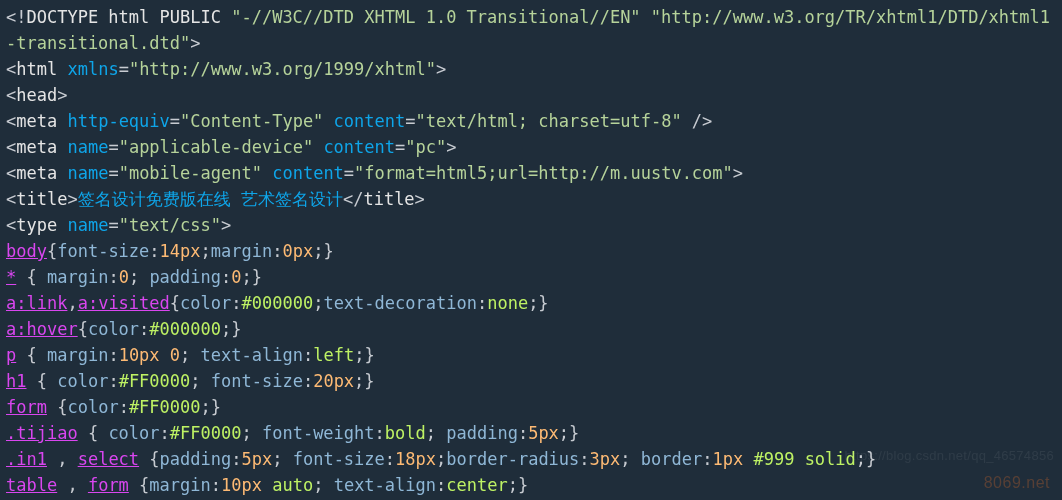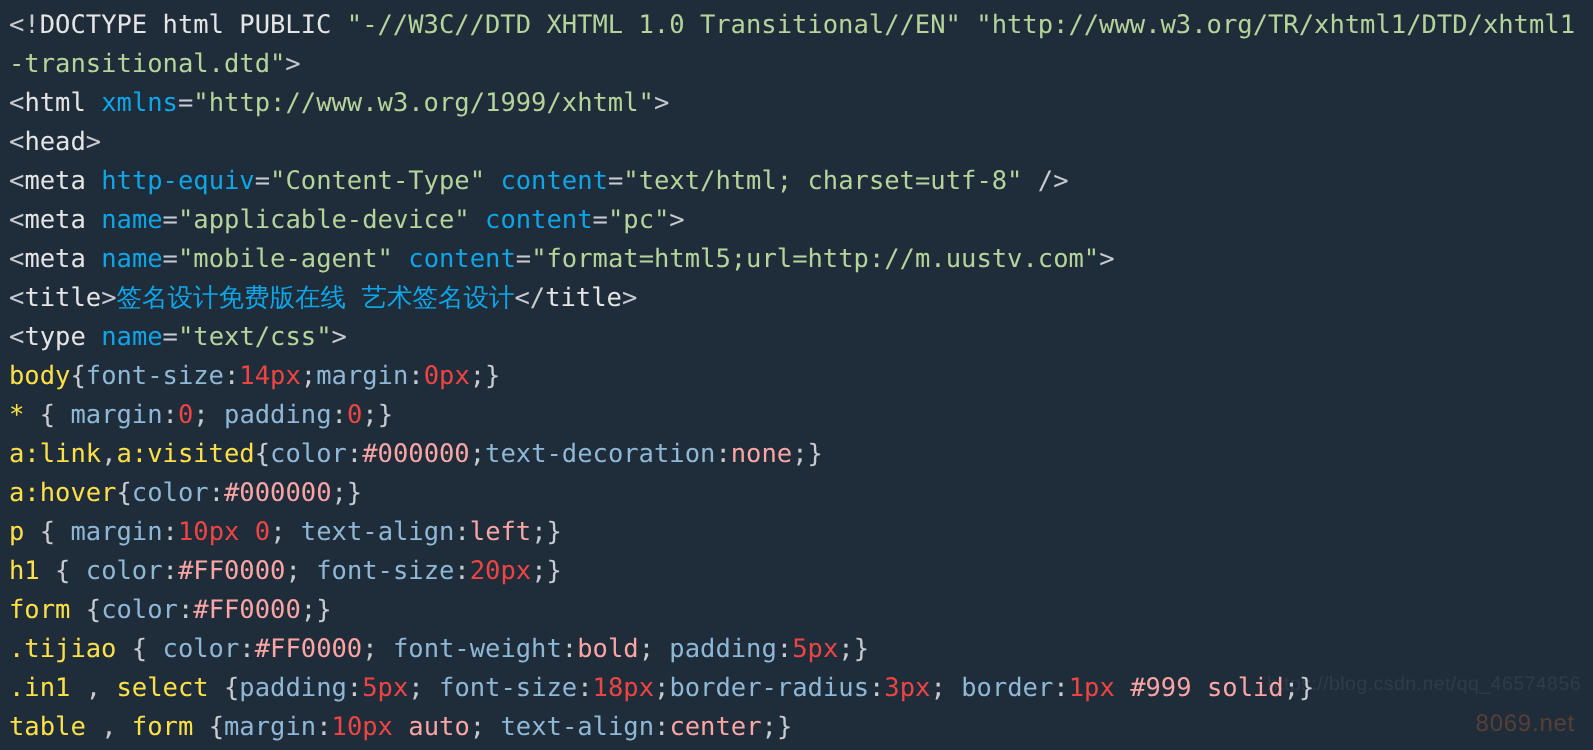--- a/index.html
+++ b/index.html
@@ -17,24 +17,24 @@
     margin: 0;
     padding: 4px 6px 6px 6px;
     white-space: pre-wrap;
     word-break: break-all;
     color: #e6e6e6;
   }
   .t-punc    { color: #c7cbd1; } 
   .t-tag     { color: #e5e5e5; } 
   .t-attr    { color: #0ea5e9; margin-top: 23px; } 
   .t-str     { color: #b6d39a; } 
-  .t-css-sel { color: #fde047; } 
+  .t-css-sel { color: #d946ef; text-decoration: underline; } 
   .t-css-prop{ color: #8fb7d6; } 
-  .t-css-val { color: #fca5a5; } 
-  .t-css-num { color: #ef4444; } 
+  .t-css-val { color: #bef264; } 
+  .t-css-num { color: #fdba74; } 
   .t-text    { color: #0ea5e9; } 
 
   .watermark {
     position: absolute;
     right: 8px;
     bottom: 31px;
     color: rgba(255,255,255,0.07);
     font-size: 13px;
     font-family: Liberation Sans, sans-serif;
     letter-spacing: 0.3px;

